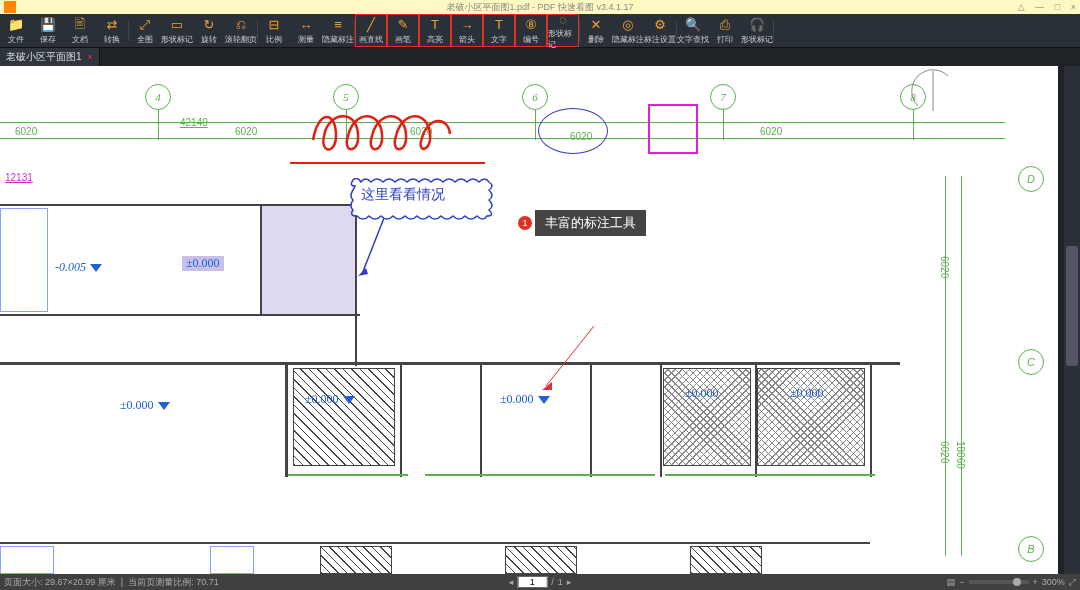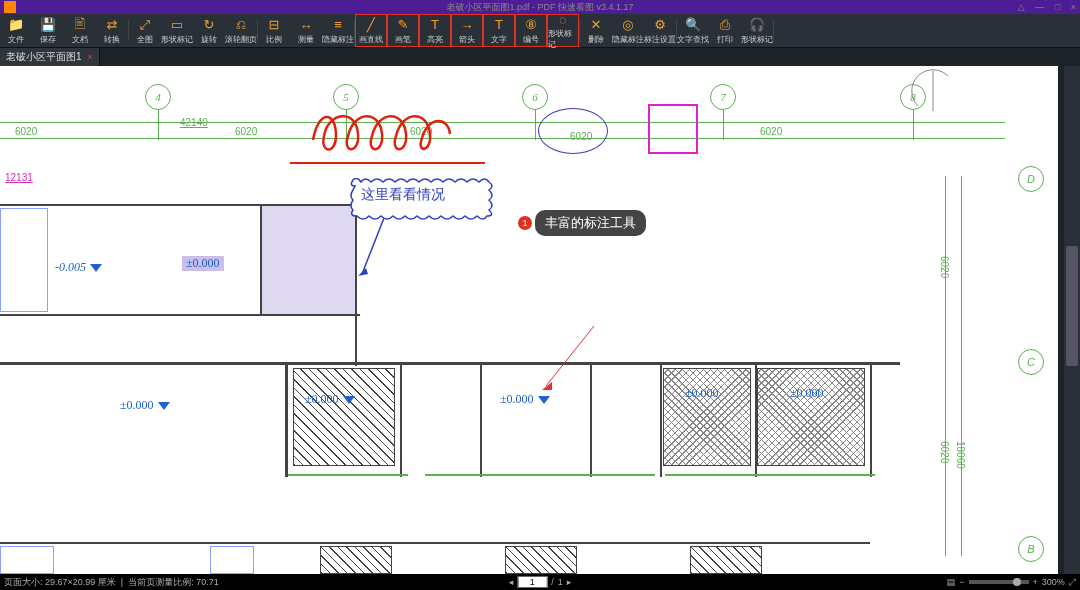--- a/index.html
+++ b/index.html
@@ -1,19 +1,19 @@
 <!DOCTYPE html>
 <html><head>
 <meta charset="utf-8">
 <style>
 * { margin: 0; padding: 0; box-sizing: border-box; }
 body { width: 1080px; height: 590px; background: #1a1a1a; font-family: "Microsoft YaHei", sans-serif; overflow: hidden; }
 
 
-.titlebar { height: 14px; background: #4c1d95; display: flex; align-items: center; justify-content: space-between; font-size: 9px; color: #888; padding: 0 4px; }
+.titlebar { height: 14px; background: #fef9c3; display: flex; align-items: center; justify-content: space-between; font-size: 9px; color: #888; padding: 0 4px; }
 .titlebar .logo { width: 12px; height: 12px; background: #ff8800; display: inline-block; }
 .titlebar .title { position: absolute; left: 50%; transform: translateX(-50%); }
 .titlebar .winctrl span { margin-left: 8px; cursor: pointer; }
 
 
 .toolbar { height: 34px; background: #2a3038; display: flex; align-items: stretch; border-bottom: 1px solid #111; }
 .tool { width: 32px; display: flex; flex-direction: column; align-items: center; justify-content: center; color: #ccc; font-size: 8px; cursor: pointer; position: relative; }
 .tool .ic { height: 16px; display: flex; align-items: center; justify-content: center; font-size: 13px; color: #f0a030; }
 .tool .lb { margin-top: 1px; }
 .toolbar .sep { width: 1px; background: #444; margin: 6px 0; }
@@ -25,21 +25,21 @@
 .tab { background: #2f353d; color: #ddd; padding: 0 6px; display: flex; align-items: center; border-right: 1px solid #111; }
 .tab .x { color: #e04030; margin-left: 6px; font-size: 9px; }
 
 
 .canvas-wrap { position: relative; height: 508px; background: #1e2328; }
 .canvas { position: absolute; left: 0; top: 0; width: 1058px; height: 508px; background: #fff; }
 .vscroll { position: absolute; right: 0; top: 0; width: 16px; height: 508px; background: #2a3038; }
 .vscroll .thumb { position: absolute; left: 2px; right: 2px; top: 180px; height: 120px; background: #556; border-radius: 2px; }
 
 
-.status { height: 16px; background: #000000; display: flex; align-items: center; color: #aaa; font-size: 9px; padding: 0 4px; justify-content: space-between; }
+.status { height: 16px; background: #404040; display: flex; align-items: center; color: #aaa; font-size: 9px; padding: 0 4px; justify-content: space-between; }
 .status .pager { display: flex; align-items: center; gap: 4px; }
 .status .pager input { width: 30px; height: 12px; text-align: center; font-size: 9px; border: 1px solid #666; background: #fff; }
 .status .zoom { display: flex; align-items: center; gap: 4px; }
 .status .zoom .track { width: 60px; height: 4px; background: #555; position: relative; }
 .status .zoom .track .knob { position: absolute; right: 8px; top: -2px; width: 8px; height: 8px; background: #aaa; border-radius: 50%; }
 
 
 .grid-num { position: absolute; font-size: 11px; color: #5bb050; font-family: serif; font-style: italic; }
 .bubble { position: absolute; width: 26px; height: 26px; border: 1px solid #5bb050; border-radius: 50%; display: flex; align-items: center; justify-content: center; }
 .bubble-side { position: absolute; width: 26px; height: 26px; border: 1px solid #5bb050; border-radius: 50%; display: flex; align-items: center; justify-content: center; font-size: 11px; color: #5bb050; font-style: italic; }
@@ -304,21 +304,21 @@
     </svg>
 
     <svg style="position:absolute; left:540px; top:258px; width:58px; height:68px;">
       <line x1="54" y1="2" x2="6" y2="62" stroke="#e03040" stroke-width="1"></line>
       <polygon points="2,66 12,58 12,66" fill="#e03040"></polygon>
     </svg>
 
     <div class="callout-badge" style="left:518px; top:150px;">
         <span>1</span>
       </div>
-    <div class="callout-dark" style="left:535px; top:144px;border-radius:10px;">丰富的标注工具</div>
+    <div class="callout-dark" style="left:535px; top:144px;">丰富的标注工具</div>
 
   </div>
   <div class="vscroll">
     <div class="thumb"></div>
   </div>
 </div>
 
 <div class="status">
   <div>
     <span>页面大小:</span>

